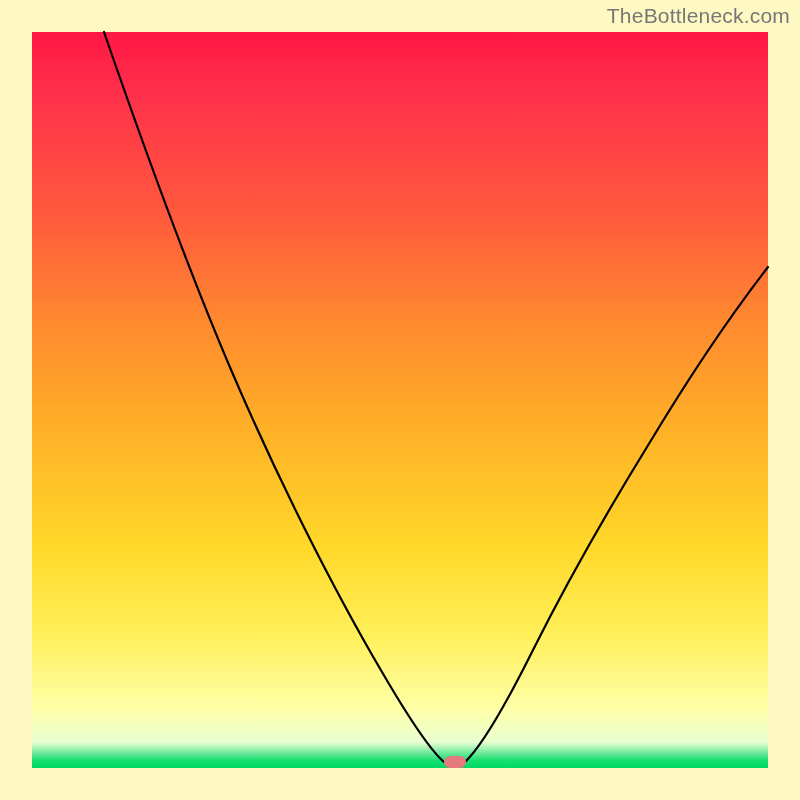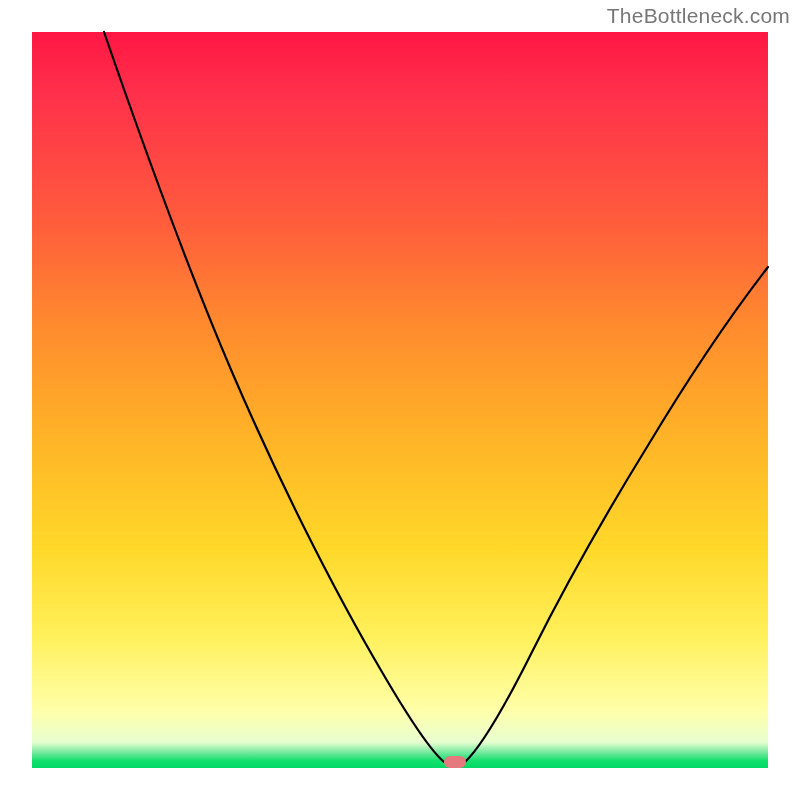--- a/index.html
+++ b/index.html
@@ -8,21 +8,21 @@
     width: 800px;
     height: 800px;
     background: #000;
     overflow: hidden;
     font-family: Arial, Helvetica, sans-serif;
   }
   .frame {
     position: relative;
     width: 800px;
     height: 800px;
-    background: #ffffff;
+    background: #fef9c3;
   }
   
   .plot {
     position: absolute;
     left: 32px;
     top: 32px;
     width: 736px;
     height: 736px;
     
     background: linear-gradient(

